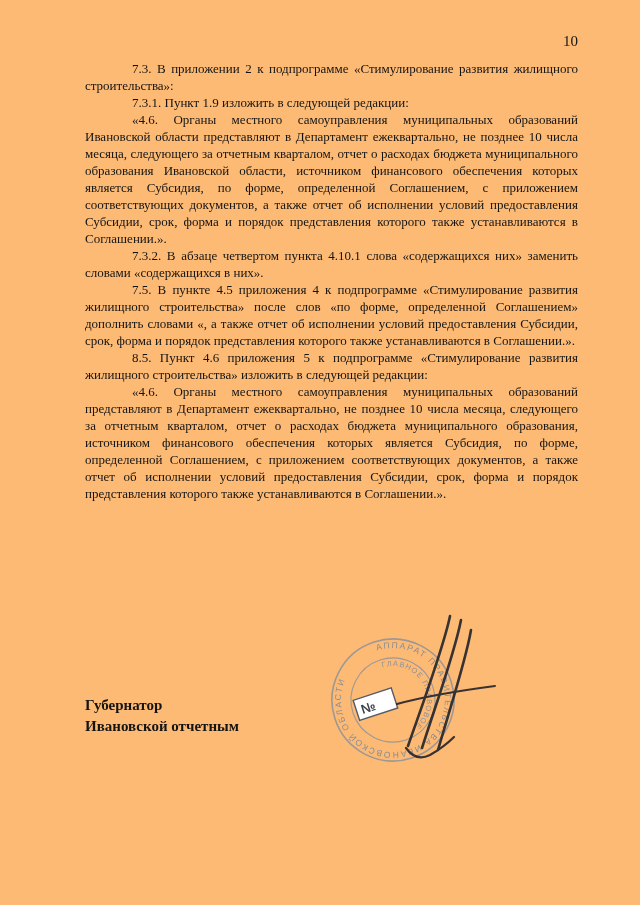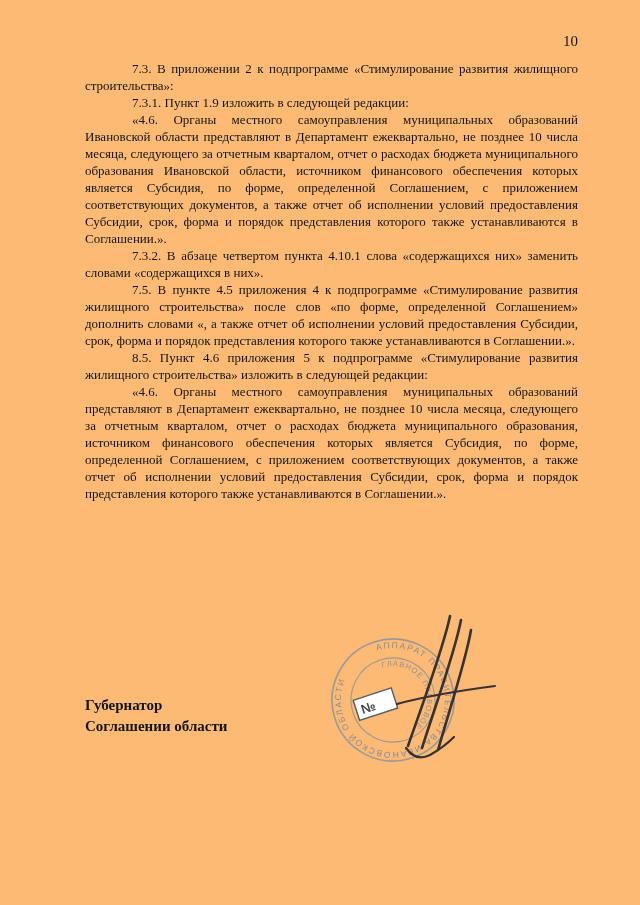--- a/index.html
+++ b/index.html
@@ -61,21 +61,21 @@
     <p>«4.6. Органы местного самоуправления муниципальных образований Ивановской области представляют в Департамент ежеквартально, не позднее 10 числа месяца, следующего за отчетным кварталом, отчет о расходах бюджета муниципального образования Ивановской области, источником финансового обеспечения которых является Субсидия, по форме, определенной Соглашением, с приложением соответствующих документов, а также отчет об исполнении условий предоставления Субсидии, срок, форма и порядок представления которого также устанавливаются в Соглашении.».</p>
     <p>7.3.2. В абзаце четвертом пункта 4.10.1 слова «содержащихся них» заменить словами «содержащихся в них».</p>
     <p>7.5. В пункте 4.5 приложения 4 к подпрограмме «Стимулирование развития жилищного строительства» после слов «по форме, определенной Соглашением» дополнить словами «, а также отчет об исполнении условий предоставления Субсидии, срок, форма и порядок представления которого также устанавливаются в Соглашении.».</p>
     <p>8.5. Пункт 4.6 приложения 5 к подпрограмме «Стимулирование развития жилищного строительства» изложить в следующей редакции:</p>
     <p>«4.6. Органы местного самоуправления муниципальных образований представляют в Департамент ежеквартально, не позднее 10 числа месяца, следующего за отчетным кварталом, отчет о расходах бюджета муниципального образования, источником финансового обеспечения которых является Субсидия, по форме, определенной Соглашением, с приложением соответствующих документов, а также отчет об исполнении условий предоставления Субсидии, срок, форма и порядок представления которого также устанавливаются в Соглашении.».</p>
   </div>
 
   <div class="sig-block">
     <div>
       <div>Губернатор</div>
-      <div>Соглашении области</div>
+      <div>Ивановской отчетным</div>
     </div>
   </div>
 
   <svg class="stamp-svg" width="290" height="195" viewBox="0 0 290 195">
 
     <g transform="rotate(-18 95 94)">
       <g stroke="#8d929c" fill="none" opacity="0.85">
         <circle cx="95" cy="94" r="61" stroke-width="1.6"></circle>
         <circle cx="95" cy="94" r="42" stroke-width="1.1"></circle>
       </g>

